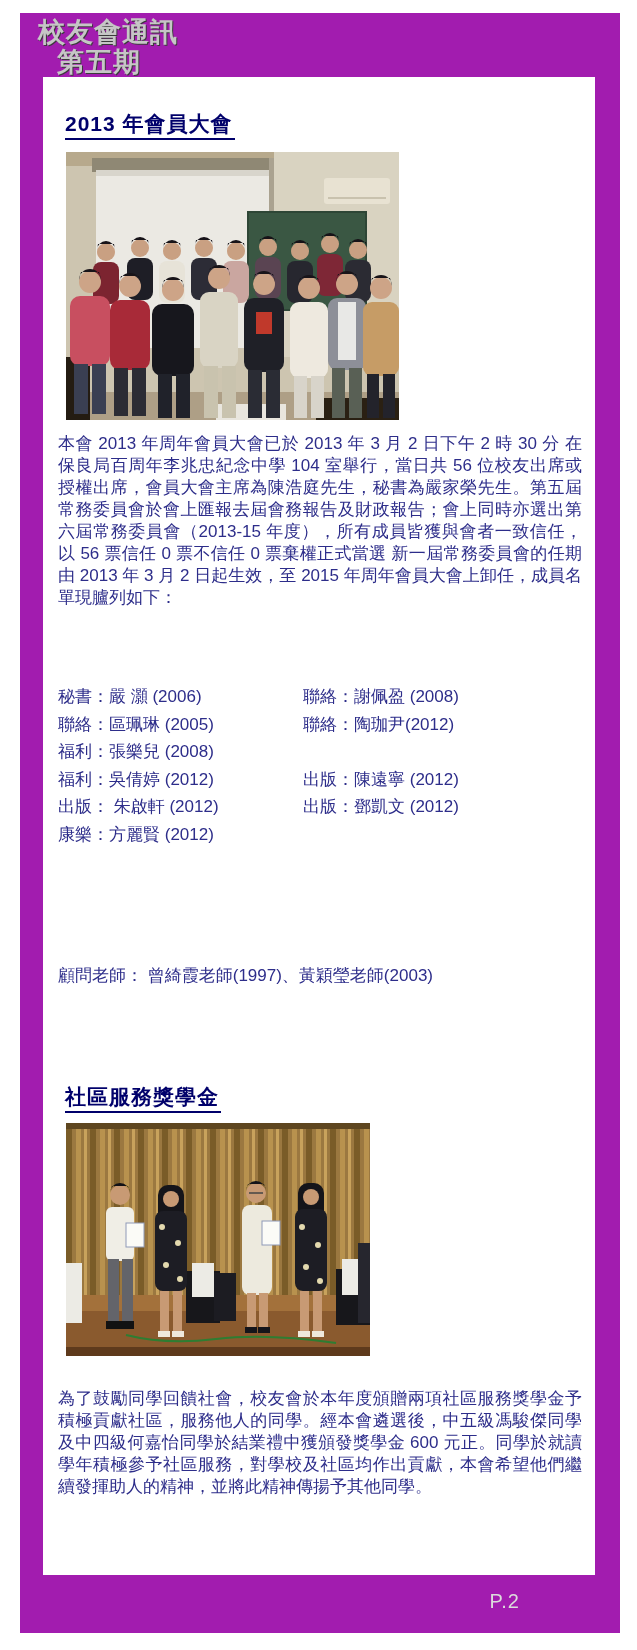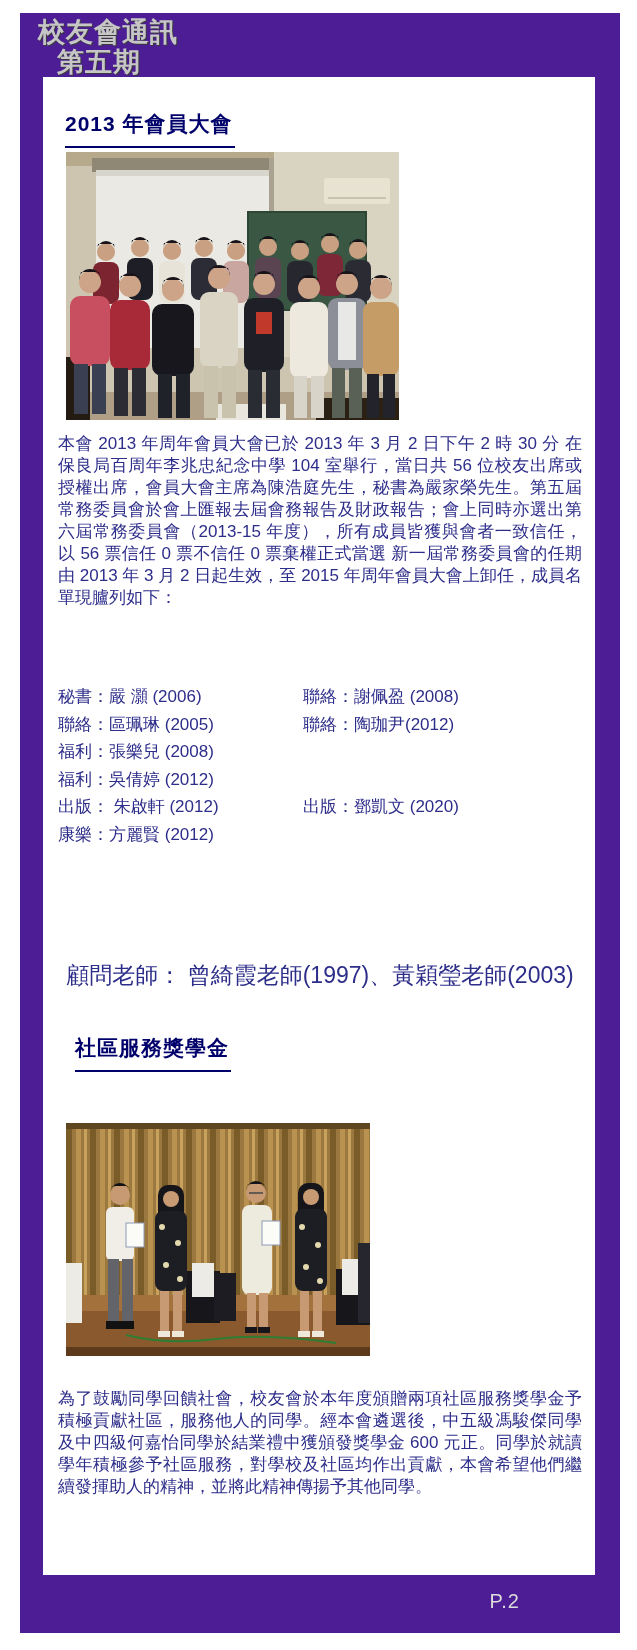--- a/index.html
+++ b/index.html
@@ -2,53 +2,53 @@
 <html><head>
 <meta charset="utf-8">
 <style>
   html,body{margin:0;padding:0;background:#ffffff;}
   body{
     width:637px;height:1650px;position:relative;overflow:hidden;
     font-family:"Liberation Sans","DejaVu Sans",sans-serif;
   }
   .frame{
     position:absolute;left:20px;top:13px;width:600px;height:1620px;
-    background:#4c1d95;
+    background:#a21caf;
   }
   .masthead{
     position:absolute;left:18px;top:4px;color:#c6c6c6;font-weight:bold;
     font-size:27px;line-height:30px;letter-spacing:1px;
     text-shadow:1px 1px 0 #3a3a3a;
   }
   .masthead .line2{padding-left:19px;}
   .content-box{
     position:absolute;left:23px;top:64px;width:552px;height:1498px;
     background:#ffffff;
   }
   .section-title{
     position:absolute;left:22px;color:#00006b;font-weight:bold;font-size:21px;
-    border-bottom:2px solid #00006b;padding:0 2px 8px 0;display:inline-block;
+    border-bottom:2px solid #00006b;padding:0 2px 0 0;display:inline-block;
     letter-spacing:1px;
   }
   .title-1{top:33px;}
-  .title-2{top:957px;margin-left:10px;}
+  .title-2{top:1006px;}
   .photo{position:absolute;display:block;}
   .photo-1{left:23px;top:75px;width:333px;height:268px;}
   .photo-2{left:23px;top:1046px;width:304px;height:233px;}
   .para{
     position:absolute;left:15px;width:524px;color:#2d2d8a;
     font-size:17px;line-height:22px;text-align:justify;
   }
   .para-1{top:356px;}
   .para-2{top:1311px;}
   .committee{position:absolute;left:15px;top:606px;width:524px;color:#2d2d8a;font-size:17px;}
   .crow{display:grid;grid-template-columns:245px 1fr;height:27.6px;line-height:27.6px;}
   .advisors{
     position:absolute;left:15px;top:884px;width:524px;color:#2d2d8a;
-    font-size:23px;line-height:29px;text-align:center;
+    font-size:17px;line-height:29px;
   }
   .page-number{
     position:absolute;right:100px;bottom:20px;color:#dcdcdc;font-size:20px;
     letter-spacing:1px;
   }
 </style>
 </head>
 <body>
 
 <div class="frame">
@@ -197,24 +197,25 @@
         </div>
       <div class="crow">
           <span>聯絡：區珮琳 (2005)</span>
           <span>聯絡：陶珈尹(2012)</span>
         </div>
       <div class="crow">
           <span>福利：張樂兒 (2008)</span>
         </div>
       <div class="crow">
           <span>福利：吳倩婷 (2012)</span>
+          <span>出版：陳遠寧 (2012)</span>
         </div>
       <div class="crow">
           <span>出版： 朱啟軒 (2012)</span>
-          <span>出版：鄧凱文 (2020)</span>
+          <span>出版：鄧凱文 (2012)</span>
         </div>
       <div class="crow">
           <span>康樂：方麗賢 (2012)</span>
         </div>
       <div class="crow">
           <span></span>
         </div>
     </div>
 
     <div class="advisors">顧問老師： 曾綺霞老師(1997)、黃穎瑩老師(2003)</div>

